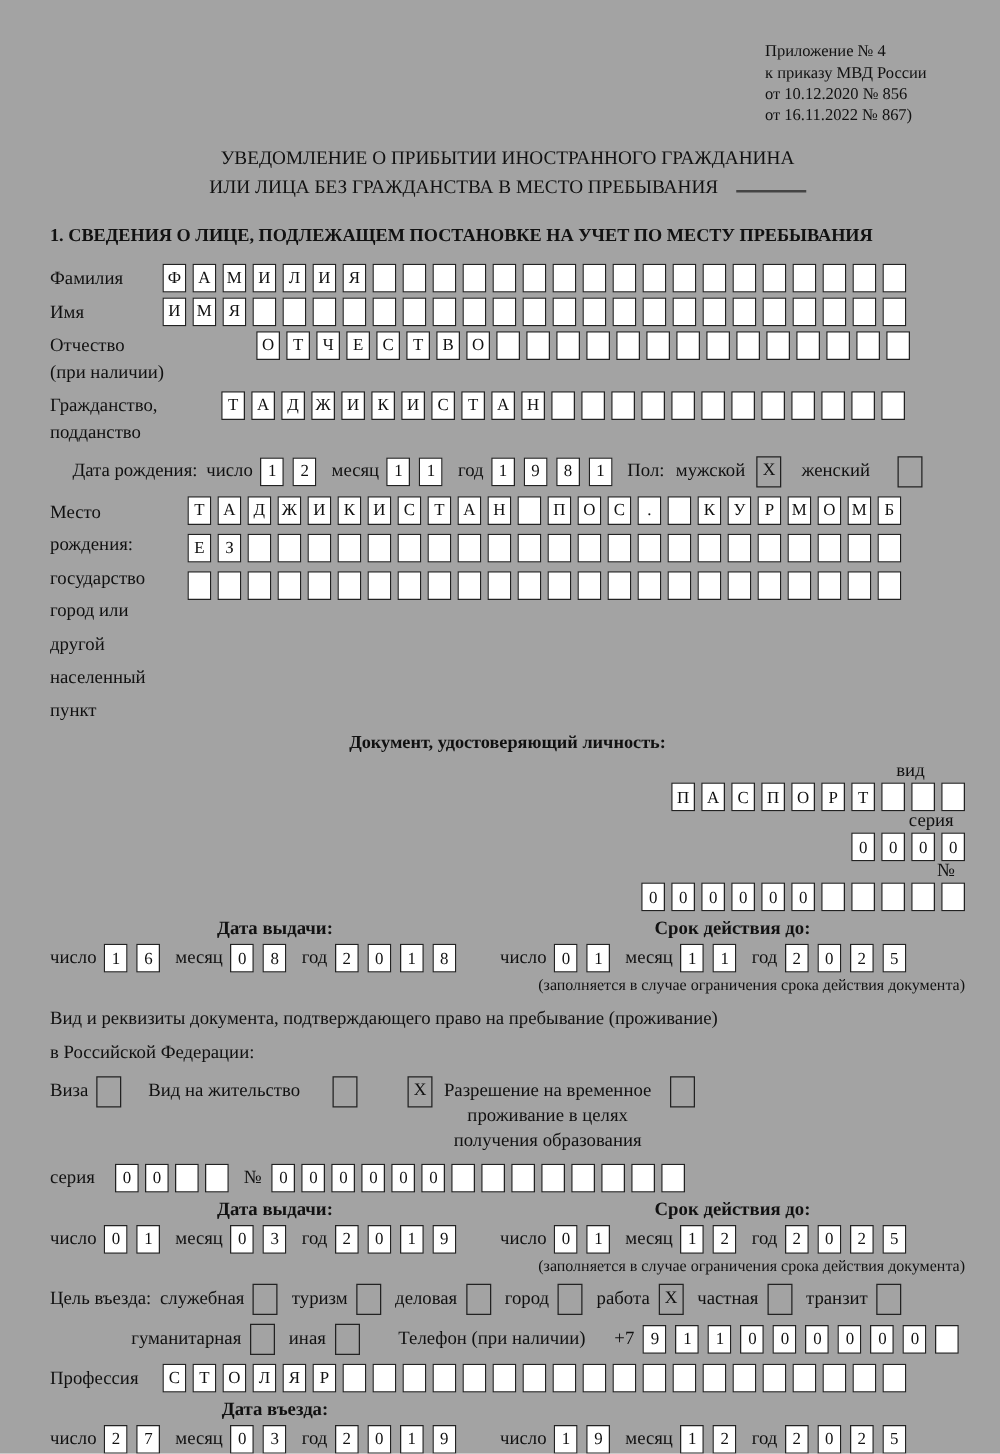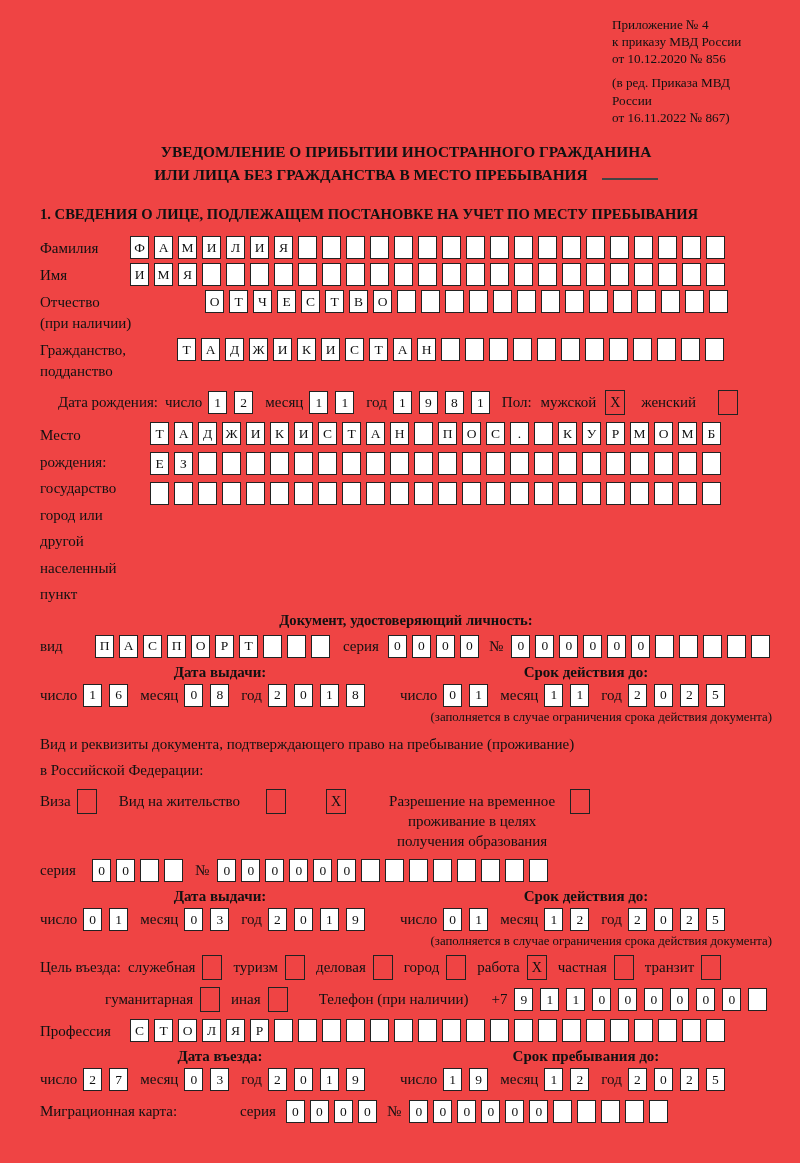--- a/index.html
+++ b/index.html
@@ -1,25 +1,25 @@
 <!DOCTYPE html>
 <html><head>
 <meta charset="utf-8">
 <style>
   html,body{margin:0;padding:0;background:#ffffff;}
   .page{
     width:800px;height:1163px;box-sizing:border-box;
-    padding:16px 28px 0 40px;
+    padding:32px 28px 0 40px;
     font-family:"Liberation Serif","DejaVu Serif",serif;
-    color:#111;font-size:15px;position:relative;overflow:hidden;background:#ef4444;
+    color:#111;font-size:15px;position:relative;overflow:hidden;background:#a3a3a3;
   }
   .appendix{margin-left:572px;font-size:13.2px;line-height:1.3;}
   .appendix .gap{margin-top:7px;}
   .forma{font-weight:700;text-align:right;padding-right:8px;margin-top:20px;font-size:15px;letter-spacing:.4px;}
-  .title{font-weight:700;text-align:center;font-size:15.4px;margin-top:14px;line-height:1.5;}
+  .title{font-weight:400;text-align:center;font-size:15.4px;margin-top:14px;line-height:1.5;}
   .blank-line{display:inline-block;width:56px;height:13px;border-bottom:2px solid #444;margin-left:14px;}
   .section-heading{font-weight:700;font-size:14.6px;margin-top:20px;margin-bottom:13px;white-space:nowrap;}
   .row{display:flex;align-items:flex-start;margin-bottom:4px;}
   .lbl{flex-shrink:0;line-height:21px;padding-top:2px;}
   .w90{width:90px;} .w165{width:165px;} .w137{width:137px;}
   .two-line div{line-height:21px;}
   .cells{display:inline-flex;gap:5px;flex-wrap:nowrap;}
   .cell{width:19px;height:23px;border:1.5px solid #222;box-sizing:border-box;display:inline-flex;
         align-items:center;justify-content:center;font-size:13.5px;flex-shrink:0;background:#fff;}
   .cells.dates{gap:7px;}
@@ -52,21 +52,20 @@
 </style>
 </head>
 <body>
 
 <div class="page">
 
   <div class="appendix">
     <div>Приложение № 4</div>
     <div>к приказу МВД России</div>
     <div>от 10.12.2020 № 856</div>
-    <div class="gap">(в ред. Приказа МВД России</div>
     <div>от 16.11.2022 № 867)</div>
   </div>
 
 
   <div class="title">
     <div>УВЕДОМЛЕНИЕ О ПРИБЫТИИ ИНОСТРАННОГО ГРАЖДАНИНА</div>
     <div>
       <span>ИЛИ ЛИЦА БЕЗ ГРАЖДАНСТВА В МЕСТО ПРЕБЫВАНИЯ</span><span class="blank-line"></span>
     </div>
   </div>
@@ -314,21 +313,21 @@
           <span class="cell"></span>
           <span class="cell"></span>
           <span class="cell"></span>
           <span class="cell"></span>
         </div>
     </div>
   </div>
 
   <div class="doc-heading">Документ, удостоверяющий личность:</div>
 
-  <div class="row" style="align-items:center;">
+  <div class="row" style="align-items:flex-end;flex-direction:column;">
     <span style="width:55px;flex-shrink:0;">вид</span>
     <span class="cells">
         <span class="cell">П</span>
         <span class="cell">А</span>
         <span class="cell">С</span>
         <span class="cell">П</span>
         <span class="cell">О</span>
         <span class="cell">Р</span>
         <span class="cell">Т</span>
         <span class="cell"></span>
@@ -426,21 +425,21 @@
       <span class="olbl">Виза</span>
       <span class="checkbox" style="margin-left:6px;"></span>
     </span>
     <span class="opt" style="margin-left:22px;">
       <span class="olbl">Вид на жительство</span>
       <span class="checkbox" style="margin-left:26px;"></span>
     </span>
     <span class="opt" style="margin-left:24px;">
       <span class="checkbox" style="margin-left:16px;">X</span>
     </span>
-    <span class="opt" style="margin-left:40px;">
+    <span class="opt" style="margin-left:6px;">
       <span class="olbl center mw175">Разрешение на временное проживание в целях получения образования</span>
       <span class="checkbox" style="margin-left:12px;"></span>
     </span>
   </div>
 
   <div class="row" style="align-items:center;">
     <span style="width:52px;flex-shrink:0;">серия</span>
     <span class="cells">
         <span class="cell">0</span>
         <span class="cell">0</span>
@@ -591,21 +590,20 @@
         <span class="cell"></span>
         <span class="cell"></span>
         <span class="cell"></span>
         <span class="cell"></span>
         <span class="cell"></span>
       </span>
   </div>
 
   <div class="dv-row">
     <span class="dv-left">Дата въезда:</span>
-    <span class="dv-right">Срок пребывания до:</span>
   </div>
 
   <div class="dates-row">
     <span class="dates-left">
       <span class="dgroup">
           <span class="dl">число</span>
           <span class="cells dates">
             <span class="cell">2</span>
             <span class="cell">7</span>
           </span>

